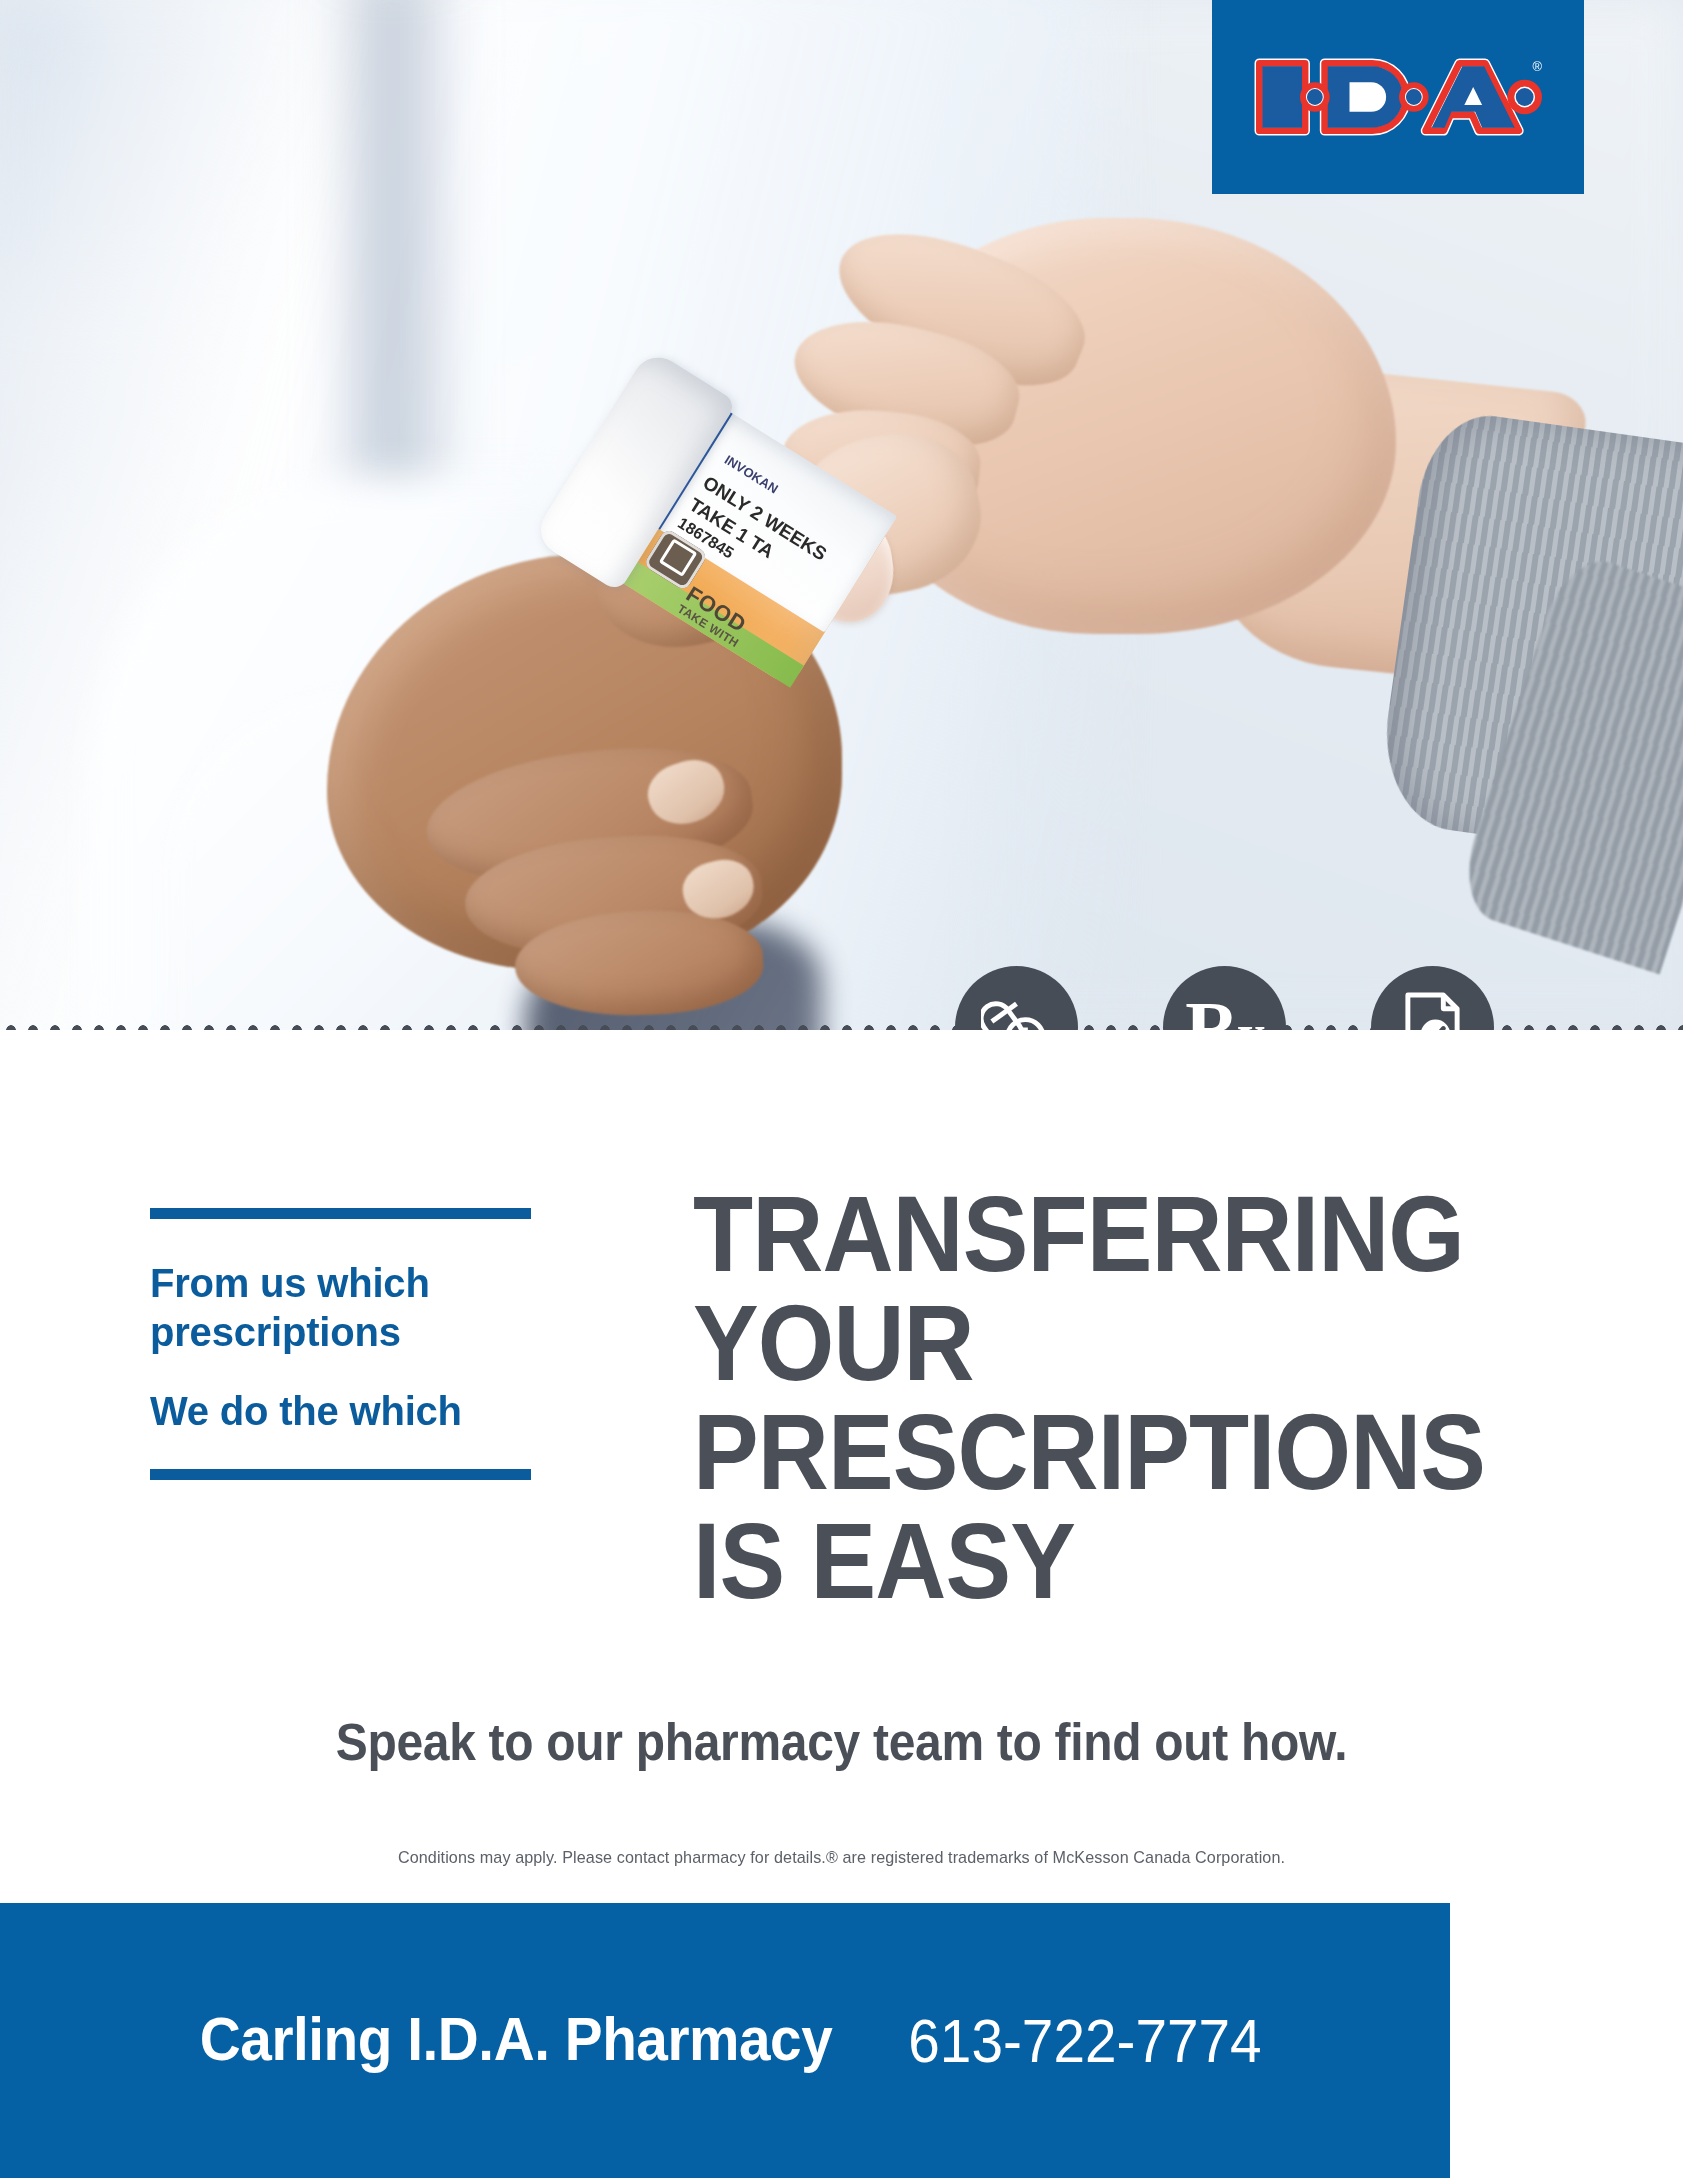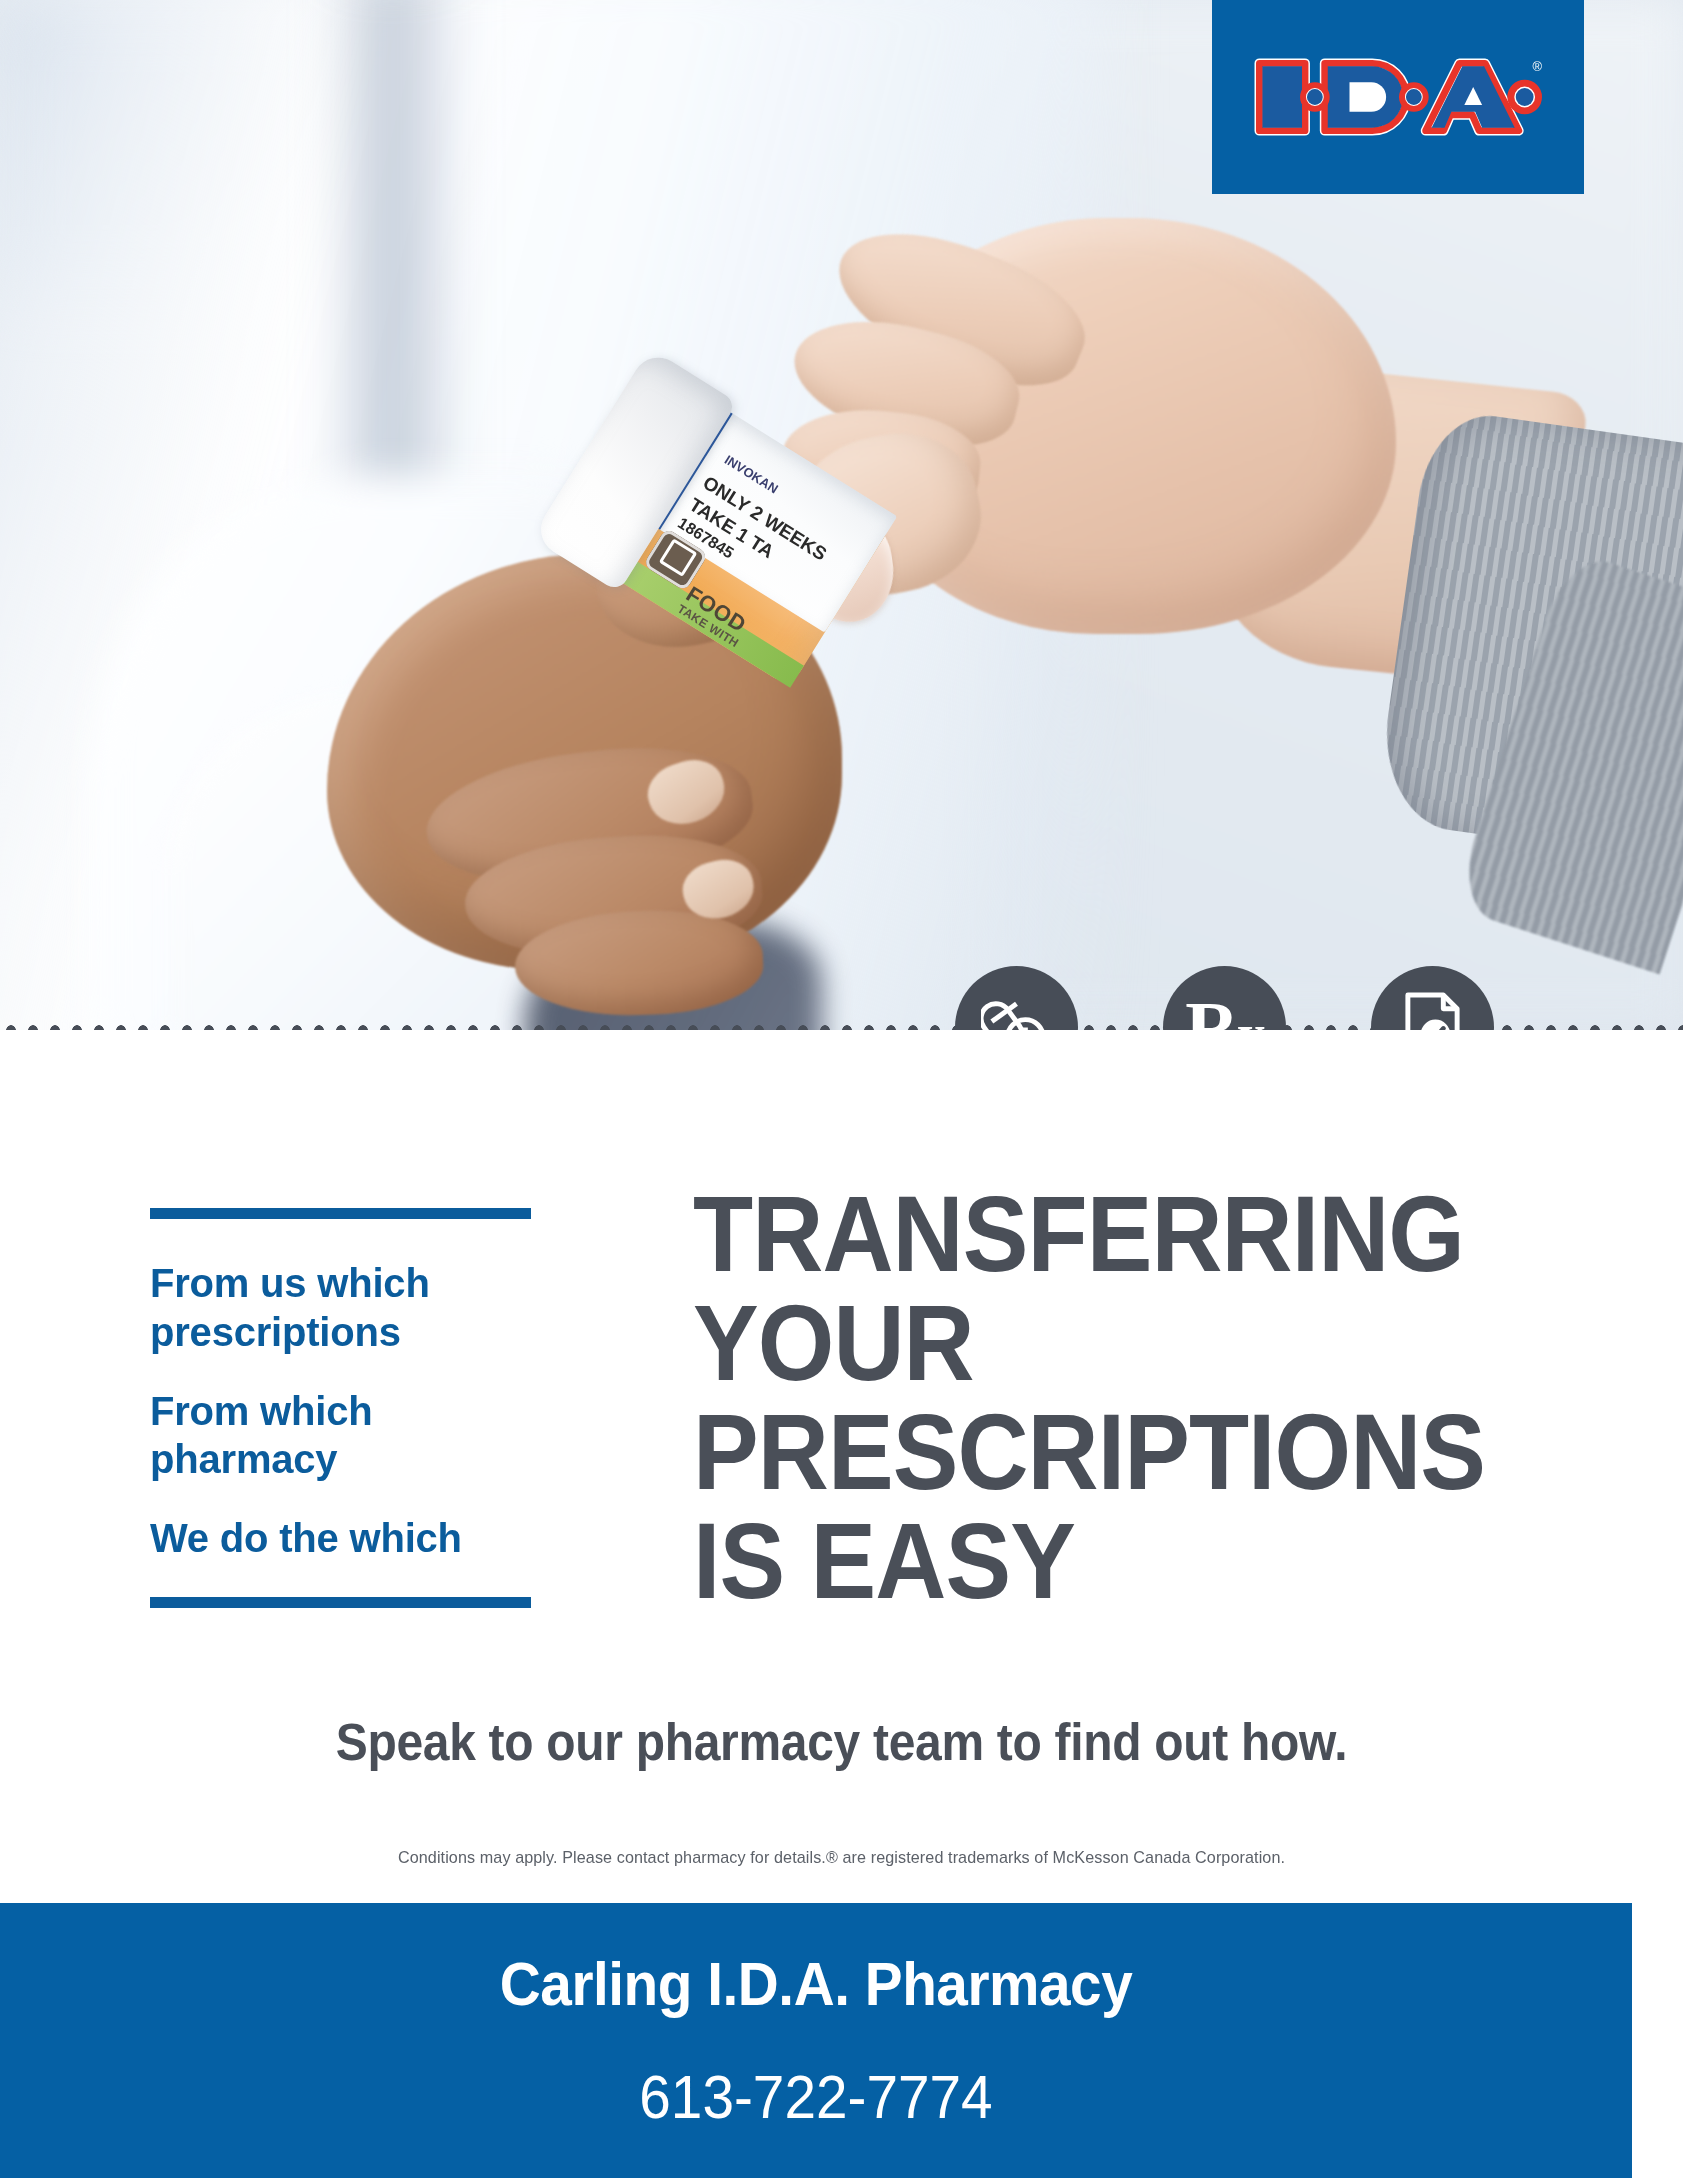--- a/index.html
+++ b/index.html
@@ -250,22 +250,22 @@
 
   .fineprint{
     position:absolute;left:0;top:818px;width:1683px;text-align:center;
     color:#5c6169;font-family:"Liberation Sans",sans-serif;font-weight:400;
     font-size:17px;letter-spacing:0.1px;
     transform:scaleX(.95);
   }
 
   
   .footer{
-    position:absolute;left:0;top:1903px;width:1632px;height:275px;
-    background:#0560a4;display:flex;flex-direction:column;
+    position:absolute;left:0;top:1903px;width:1450px;height:275px;
+    background:#0560a4;display:flex;flex-direction:row;
     align-items:center;justify-content:center;gap:39px;
   }
   .footer-name{
     color:#fff;font-family:"Liberation Sans",sans-serif;font-weight:700;
     font-size:61px;letter-spacing:-0.5px;transform:scaleX(.93);margin-bottom:4px;
   }
   .footer-phone{
     color:#fff;font-family:"Liberation Sans",sans-serif;font-weight:400;
     font-size:61px;letter-spacing:0;transform:scaleX(.93);
   }
@@ -371,21 +371,20 @@
       <path d="M29 44 l5 6 l10 -12" fill="none" stroke="#474d57" stroke-width="5" stroke-linecap="round" stroke-linejoin="round"></path>
     </svg>
   </div>
 </div>
 
 <div class="content">
 
   <div class="bullets">
     <div class="rule rule-top"></div>
     <div class="bullet">From us which prescriptions</div>
-    <div class="bullet">From which pharmacy</div>
     <div class="bullet">We do the which</div>
     <div class="rule rule-bot"></div>
   </div>
 
   <div class="headline">TRANSFERRING YOUR PRESCRIPTIONS IS EASY</div>
 
   <div class="subhead">Speak to our pharmacy team to find out how.</div>
 
   <div class="fineprint">Conditions may apply.  Please contact pharmacy for details.® are registered trademarks of McKesson Canada Corporation.</div>
 </div>

